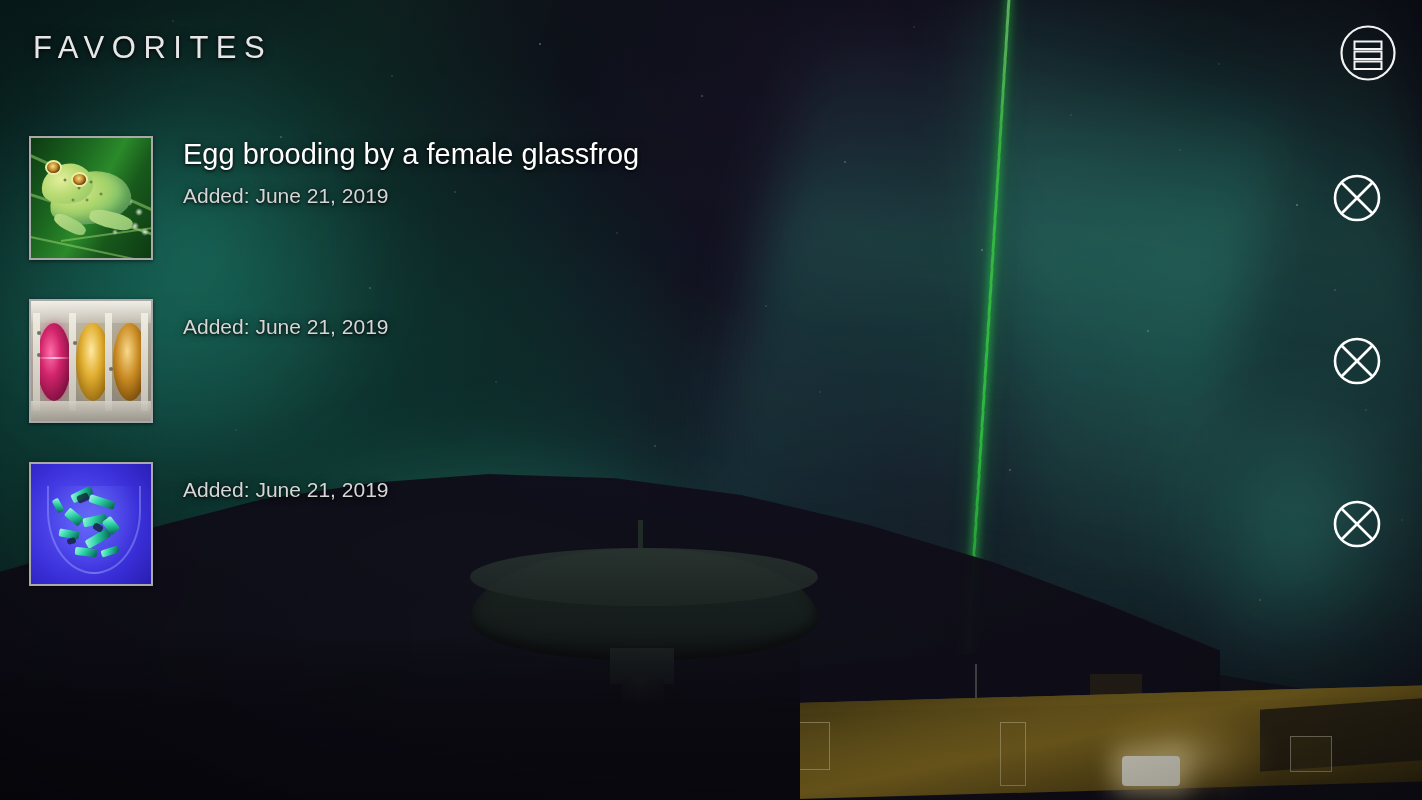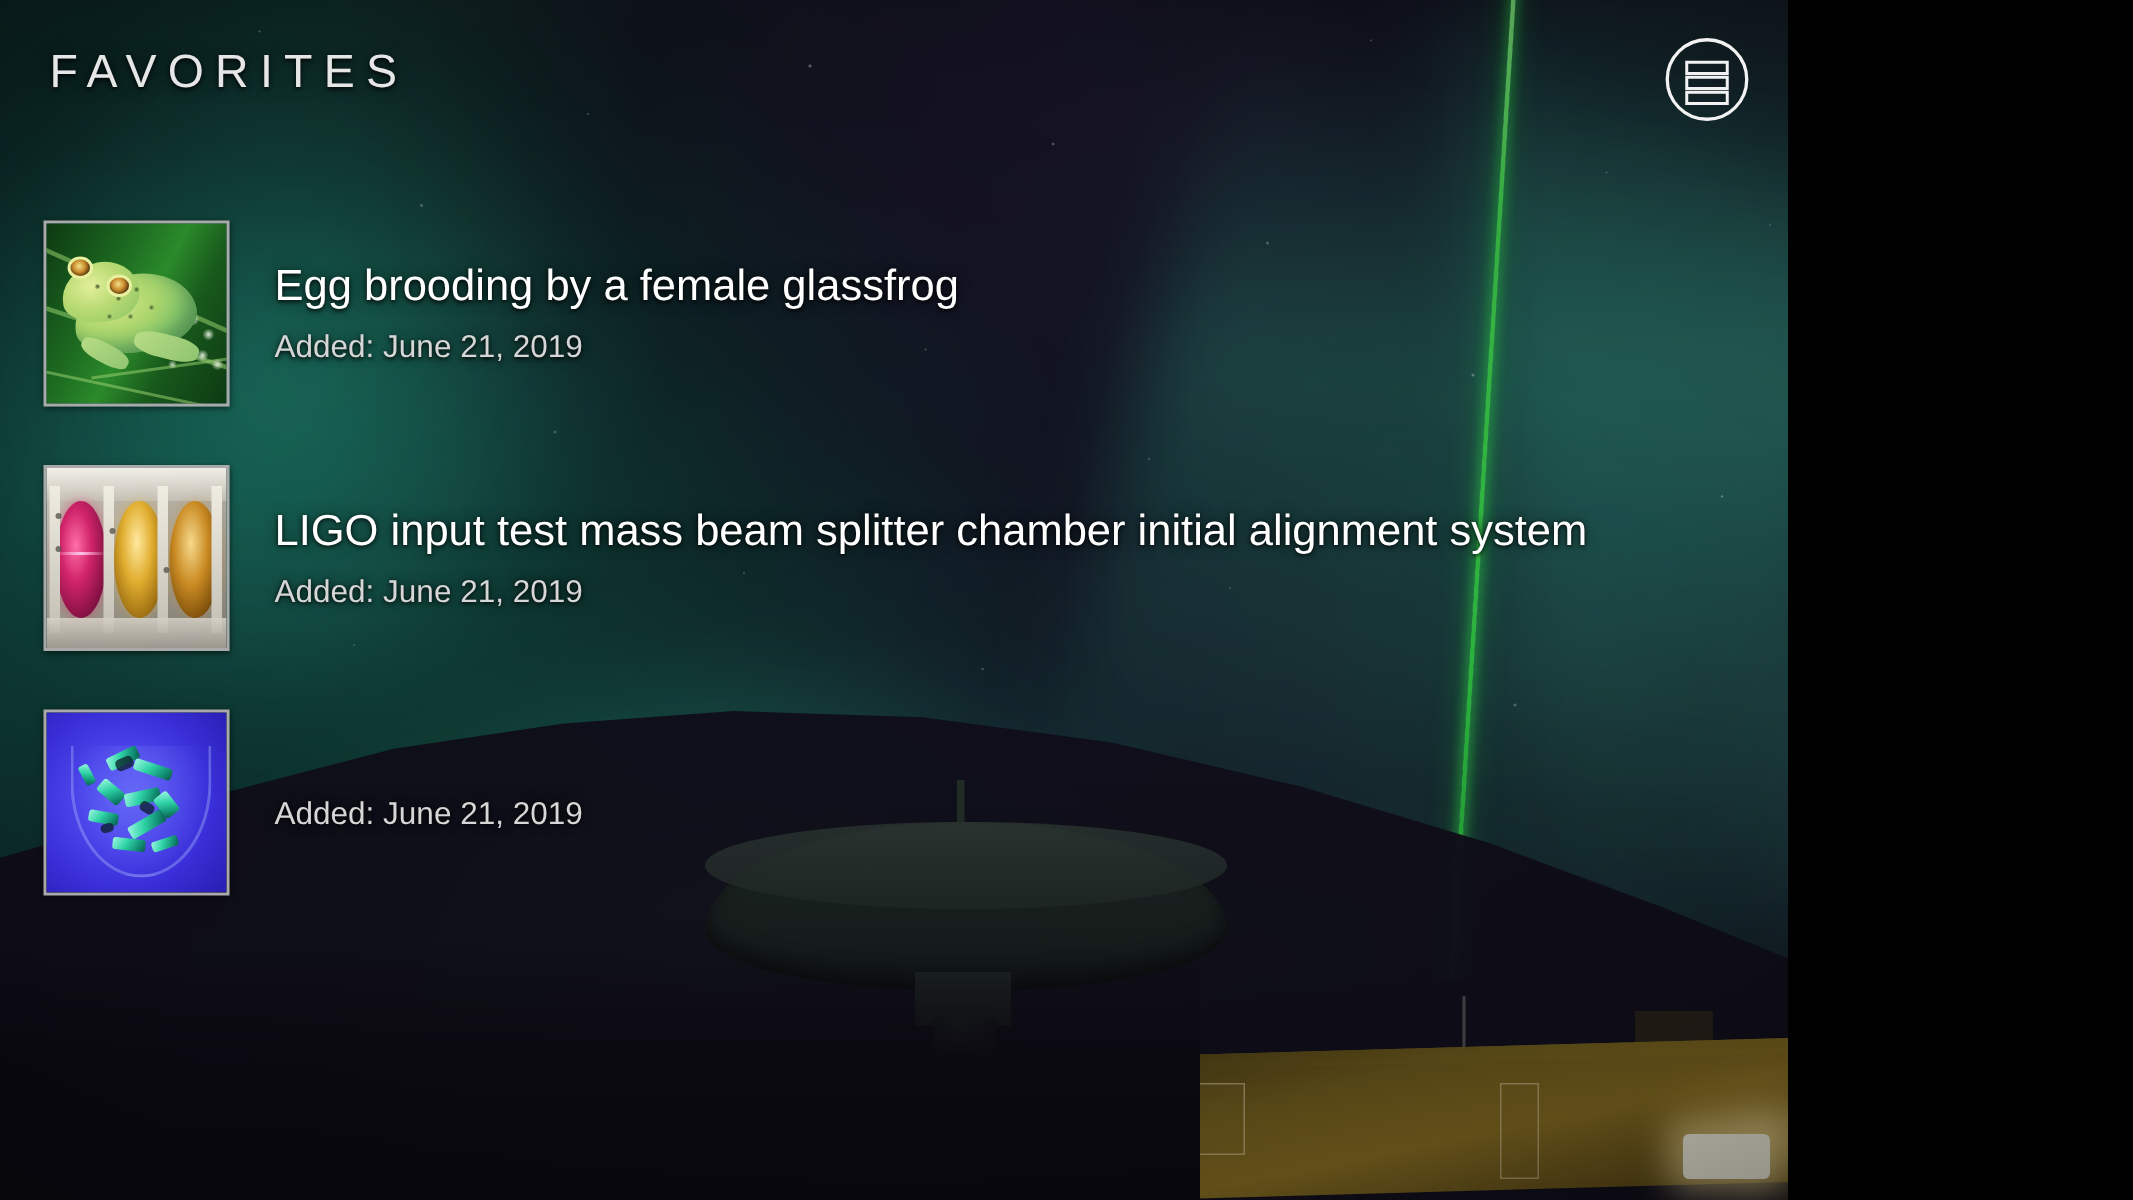--- a/index.html
+++ b/index.html
@@ -7,21 +7,21 @@
     padding: 0;
     background: #000;
   }
   body {
     font-family: "Liberation Sans", sans-serif;
     -webkit-font-smoothing: antialiased;
   }
 
   #app {
     position: relative;
-    width: 1192px;
+    width: 1422px;
     height: 800px;
     overflow: hidden;
     background: #be185d;
   }
 
   
   .bg-layer {
     position: absolute;
     inset: 0;
     pointer-events: none;
@@ -316,21 +316,21 @@
     position: absolute;
     left: 0;
     top: 118px;
     width: 1422px;
   }
 
   .fav-row {
     position: relative;
     height: 163px;
     display: flex;
-    align-items: center;
+    align-items: flex-start;
   }
 
   .fav-thumb {
     position: relative;
     margin-left: 29px;
     margin-top: 18px;
     width: 120px;
     height: 120px;
     border: 2px solid #a9a9a9;
     box-sizing: content-box;
@@ -644,21 +644,20 @@
             <div class="frame f3"></div>
             <div class="frame f4"></div>
             <div class="panel p-bot"></div>
             <div class="bolt" style="left:6px;top:30px"></div>
             <div class="bolt" style="left:6px;top:52px"></div>
             <div class="bolt" style="left:42px;top:40px"></div>
             <div class="bolt" style="left:78px;top:66px"></div>
           </div>
         </div>
         <div class="fav-text">
-          <div class="fav-title">LIGO input test mass beam splitter chamber initial alignment system</div>
           <div class="fav-added">Added: June 21, 2019</div>
         </div>
         <div class="fav-remove">
           <svg width="48" height="48" viewBox="0 0 48 48">
             <circle cx="24" cy="24" r="22" fill="none" stroke="#ffffff" stroke-width="2.6"></circle>
             <line x1="8.5" y1="8.5" x2="39.5" y2="39.5" stroke="#ffffff" stroke-width="2.6"></line>
             <line x1="39.5" y1="8.5" x2="8.5" y2="39.5" stroke="#ffffff" stroke-width="2.6"></line>
           </svg>
         </div>
       </div>

